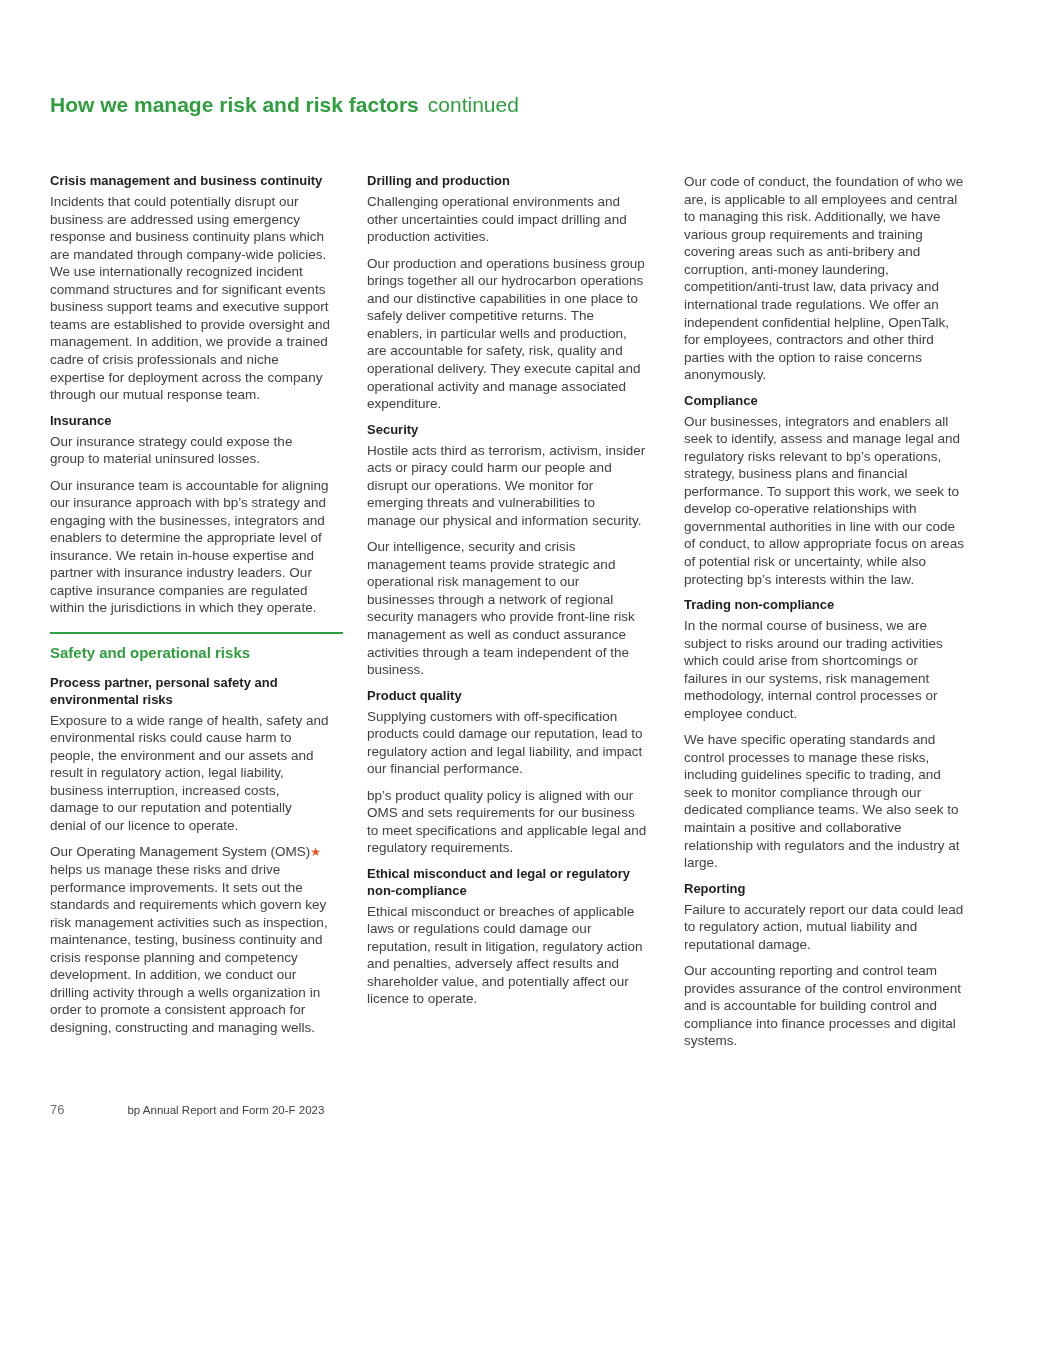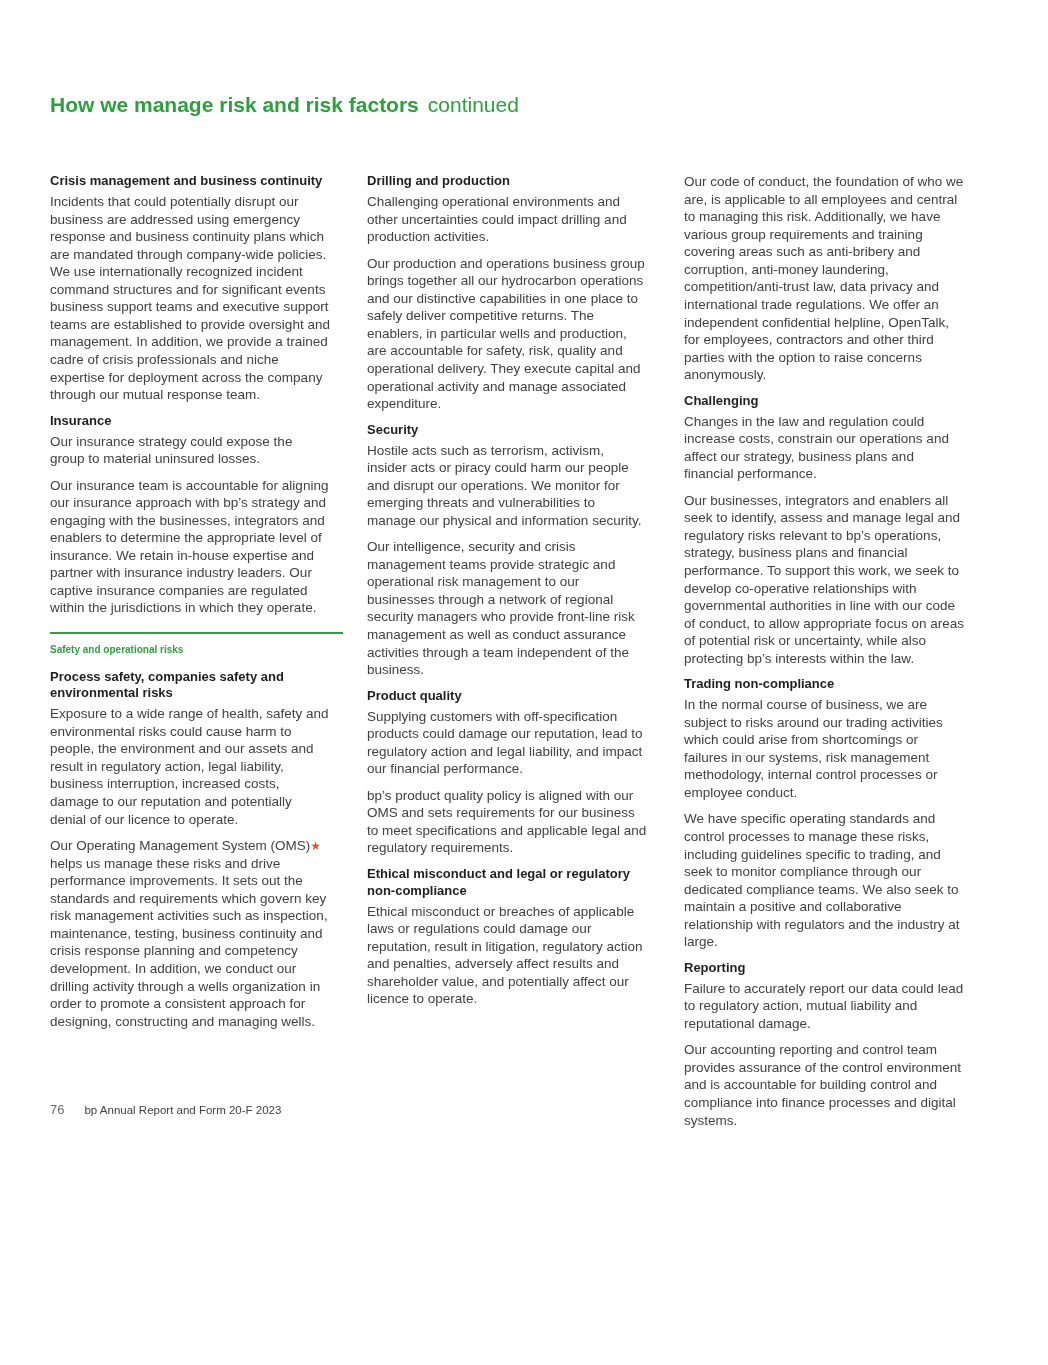--- a/index.html
+++ b/index.html
@@ -58,35 +58,35 @@
   }
   .section-head {
     margin: 15px 0 12px 0;
   }
   .section-head .rule {
     height: 2px;
     width: 100%;
     margin-bottom: 10px;
   }
   .section-head .section-title {
-    font-size: 10px;
+    font-size: 15px;
     font-weight: 700;
     line-height: 1.25;
   }
   .section-head.green .rule { background: var(--green, #2f9e3e); }
   .section-head.green .section-title { color: var(--green, #2f9e3e); }
   .section-head.orange .rule { background: var(--orange, #e8521d); }
   .section-head.orange .section-title { color: var(--orange, #e8521d); }
   .page-footer {
     position: absolute;
     left: 50px;
     bottom: 50px;
     display: flex;
     align-items: baseline;
-    gap: 20px;
+    gap: 63px;
     margin-top: 43px;
   }
   .page-number {
     font-size: 13px;
     color: #6d6e71;
   }
   .footer-text {
     font-size: 11.5px;
     color: #414042;
   }
@@ -105,41 +105,40 @@
   <div class="column">
         <h3 class="sub-heading">Crisis management and business continuity</h3>
         <p class="para">Incidents that could potentially disrupt our business are addressed using emergency response and business continuity plans which are mandated through company-wide policies. We use internationally recognized incident command structures and for significant events business support teams and executive support teams are established to provide oversight and management. In addition, we provide a trained cadre of crisis professionals and niche expertise for deployment across the company through our mutual response team.</p>
         <h3 class="sub-heading">Insurance</h3>
         <p class="para">Our insurance strategy could expose the group to material uninsured losses.</p>
         <p class="para">Our insurance team is accountable for aligning our insurance approach with bp’s strategy and engaging with the businesses, integrators and enablers to determine the appropriate level of insurance. We retain in-house expertise and partner with insurance industry leaders. Our captive insurance companies are regulated within the jurisdictions in which they operate.</p>
         <div class="section-head green">
           <div class="rule"></div>
           <h2 class="section-title">Safety and operational risks</h2>
         </div>
-        <h3 class="sub-heading">Process safety, companies safety and environmental risks</h3>
+        <h3 class="sub-heading">Process partner, personal safety and environmental risks</h3>
         <p class="para">Exposure to a wide range of health, safety and environmental risks could cause harm to people, the environment and our assets and result in regulatory action, legal liability, business interruption, increased costs, damage to our reputation and potentially denial of our licence to operate.</p>
         <p class="para">Our Operating Management System (OMS)<span class="star">★</span> helps us manage these risks and drive performance improvements. It sets out the standards and requirements which govern key risk management activities such as inspection, maintenance, testing, business continuity and crisis response planning and competency development. In addition, we conduct our drilling activity through a wells organization in order to promote a consistent approach for designing, constructing and managing wells.</p>
       </div>
       <div class="column">
         <h3 class="sub-heading">Drilling and production</h3>
         <p class="para">Challenging operational environments and other uncertainties could impact drilling and production activities.</p>
         <p class="para">Our production and operations business group brings together all our hydrocarbon operations and our distinctive capabilities in one place to safely deliver competitive returns. The enablers, in particular wells and production, are accountable for safety, risk, quality and operational delivery. They execute capital and operational activity and manage associated expenditure.</p>
         <h3 class="sub-heading">Security</h3>
-        <p class="para">Hostile acts such as terrorism, activism, insider acts or piracy could harm our people and disrupt our operations. We monitor for emerging threats and vulnerabilities to manage our physical and information security.</p>
+        <p class="para">Hostile acts third as terrorism, activism, insider acts or piracy could harm our people and disrupt our operations. We monitor for emerging threats and vulnerabilities to manage our physical and information security.</p>
         <p class="para">Our intelligence, security and crisis management teams provide strategic and operational risk management to our businesses through a network of regional security managers who provide front-line risk management as well as conduct assurance activities through a team independent of the business.</p>
         <h3 class="sub-heading">Product quality</h3>
         <p class="para">Supplying customers with off-specification products could damage our reputation, lead to regulatory action and legal liability, and impact our financial performance.</p>
         <p class="para">bp’s product quality policy is aligned with our OMS and sets requirements for our business to meet specifications and applicable legal and regulatory requirements.</p>
         <h3 class="sub-heading">Ethical misconduct and legal or regulatory non-compliance</h3>
         <p class="para">Ethical misconduct or breaches of applicable laws or regulations could damage our reputation, result in litigation, regulatory action and penalties, adversely affect results and shareholder value, and potentially affect our licence to operate.</p>
       </div>
       <div class="column">
         <p class="para">Our code of conduct, the foundation of who we are, is applicable to all employees and central to managing this risk. Additionally, we have various group requirements and training covering areas such as anti-bribery and corruption, anti-money laundering, competition/anti-trust law, data privacy and international trade regulations. We offer an independent confidential helpline, OpenTalk, for employees, contractors and other third parties with the option to raise concerns anonymously.</p>
-        <h3 class="sub-heading">Challenging</h3>
-        <p class="para">Changes in the law and regulation could increase costs, constrain our operations and affect our strategy, business plans and financial performance.</p>
+        <h3 class="sub-heading">Compliance</h3>
         <p class="para">Our businesses, integrators and enablers all seek to identify, assess and manage legal and regulatory risks relevant to bp’s operations, strategy, business plans and financial performance. To support this work, we seek to develop co-operative relationships with governmental authorities in line with our code of conduct, to allow appropriate focus on areas of potential risk or uncertainty, while also protecting bp’s interests within the law.</p>
         <h3 class="sub-heading">Trading non-compliance</h3>
         <p class="para">In the normal course of business, we are subject to risks around our trading activities which could arise from shortcomings or failures in our systems, risk management methodology, internal control processes or employee conduct.</p>
         <p class="para">We have specific operating standards and control processes to manage these risks, including guidelines specific to trading, and seek to monitor compliance through our dedicated compliance teams. We also seek to maintain a positive and collaborative relationship with regulators and the industry at large.</p>
         <h3 class="sub-heading">Reporting</h3>
         <p class="para">Failure to accurately report our data could lead to regulatory action, mutual liability and reputational damage.</p>
         <p class="para">Our accounting reporting and control team provides assurance of the control environment and is accountable for building control and compliance into finance processes and digital systems.</p>
       </div>
     </main>
 

